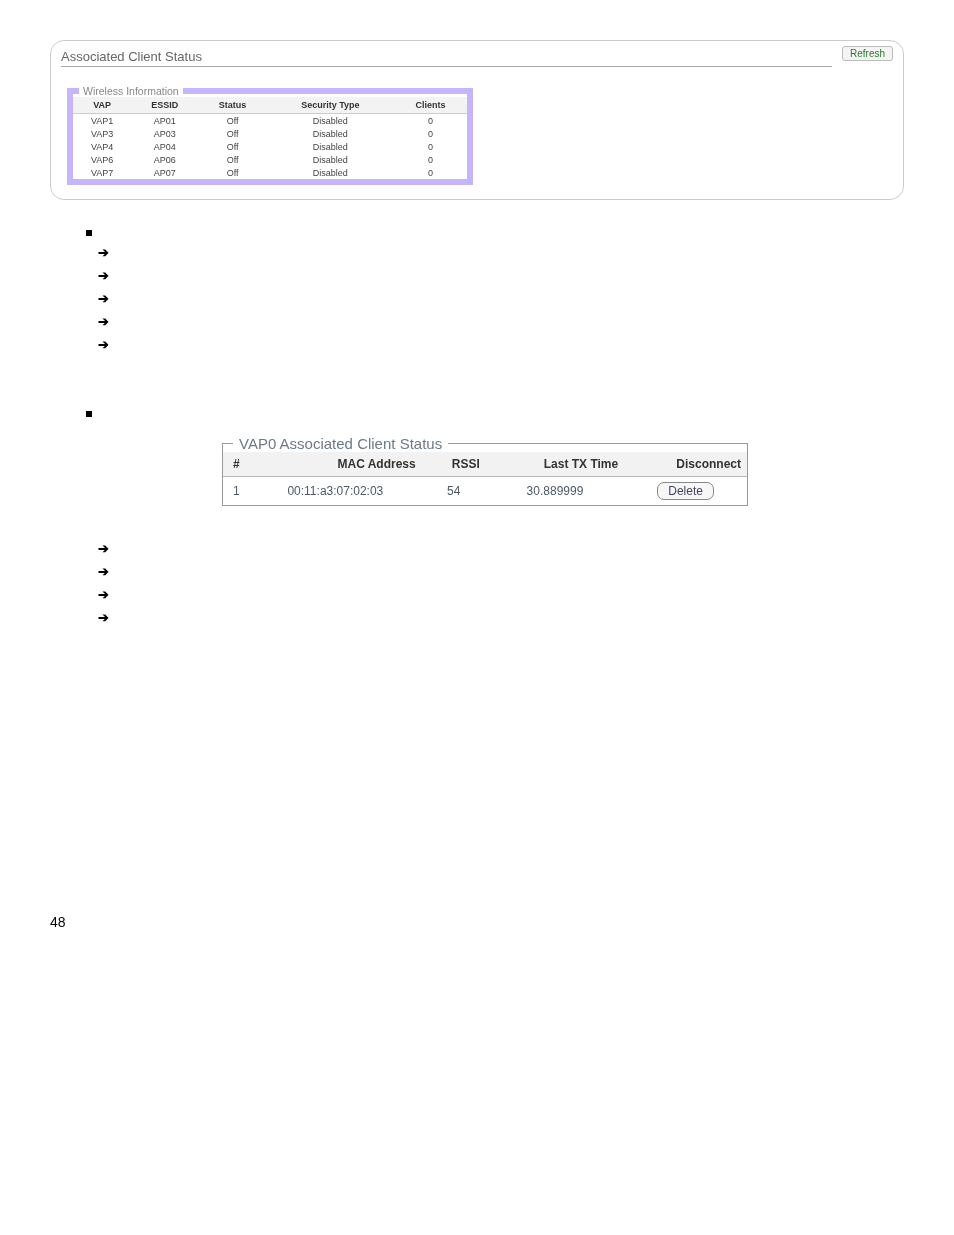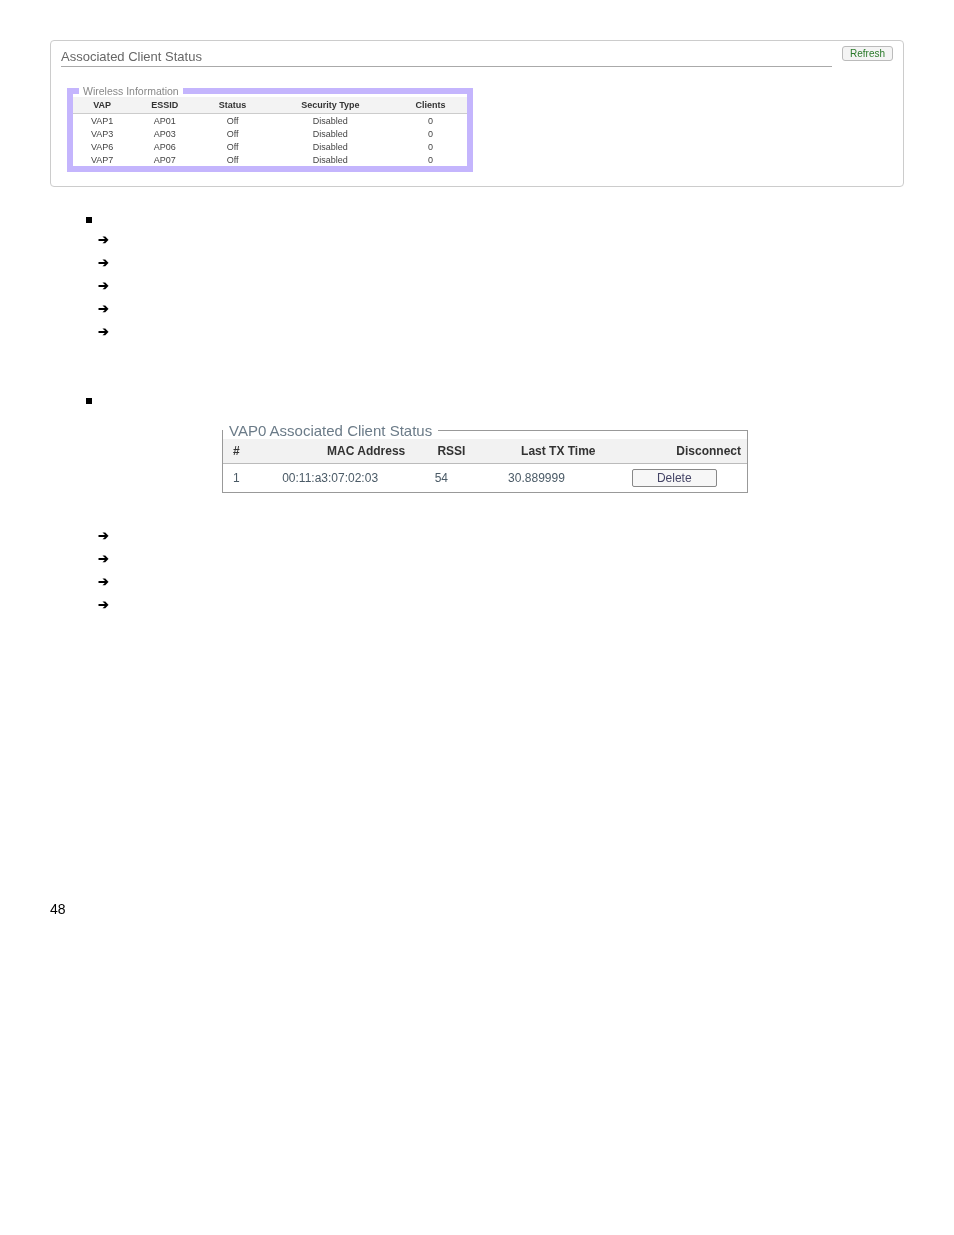--- a/index.html
+++ b/index.html
@@ -10,21 +10,21 @@
     background: #fff;
     width: 954px;
     font-size: 12px;
     color: #333;
   }
   .page { padding: 40px 50px 20px 50px; position: relative; }
 
   
   .panel1 {
     border: 1px solid #ccc;
-    border-radius: 4px;
+    border-radius: 14px;
     padding: 8px 10px 14px 10px;
     position: relative;
     background: #fff;
   }
   .panel1-header { display: flex; justify-content: space-between; align-items: flex-start; }
   .panel1-title {
     font-size: 13px;
     color: #666;
     border-bottom: 1px solid #aaa;
     padding-bottom: 2px;
@@ -77,40 +77,41 @@
   .panel2-wrap { margin: 18px 0 0 170px; width: 530px; }
   .fieldset2 {
     border: 1px solid #999;
     padding: 0;
     position: relative;
   }
   .fieldset2 legend {
     color: #6b7b88;
     font-size: 15px;
     padding: 0 6px;
+    margin-left: 10px;
   }
   .ac-table { width: 100%; border-collapse: collapse; font-size: 12px; }
   .ac-table th {
     background: #f2f2f2;
     color: #333;
     font-weight: bold;
     padding: 5px 6px;
     border-bottom: 1px solid #bbb;
     text-align: right;
   }
   .ac-table th:first-child { width: 26px; text-align: left; padding-left: 10px; }
   .ac-table td { padding: 5px 6px; text-align: center; color: #4a5a66; }
   .ac-table td:first-child { text-align: left; padding-left: 10px; }
   .delete-btn {
     font-size: 12px;
     color: #446;
     background: #f7f7f7;
     border: 1px solid #888;
-    border-radius: 2px;
-    padding: 1px 24px;
+    border-radius: 7px;
+    padding: 1px 10px;
     cursor: pointer;
   }
 
   .arrow-list.second { margin-top: 36px; }
 
   .page-num { text-align: left; font-size: 14px; margin-top: 290px; color: #000; }
 </style>
 </head>
 <body>
 
@@ -138,20 +139,27 @@
             <tr>
               <td>VAP1</td>
               <td>AP01</td>
               <td class="">Off</td>
               <td>Disabled</td>
               <td>0</td>
             </tr>
             <tr>
               <td>VAP3</td>
               <td>AP03</td>
+              <td class="">Off</td>
+              <td>Disabled</td>
+              <td>0</td>
+            </tr>
+            <tr>
+              <td>VAP4</td>
+              <td>AP04</td>
               <td class="">Off</td>
               <td>Disabled</td>
               <td>0</td>
             </tr>
             <tr>
               <td>VAP6</td>
               <td>AP06</td>
               <td class="">Off</td>
               <td>Disabled</td>
               <td>0</td>

